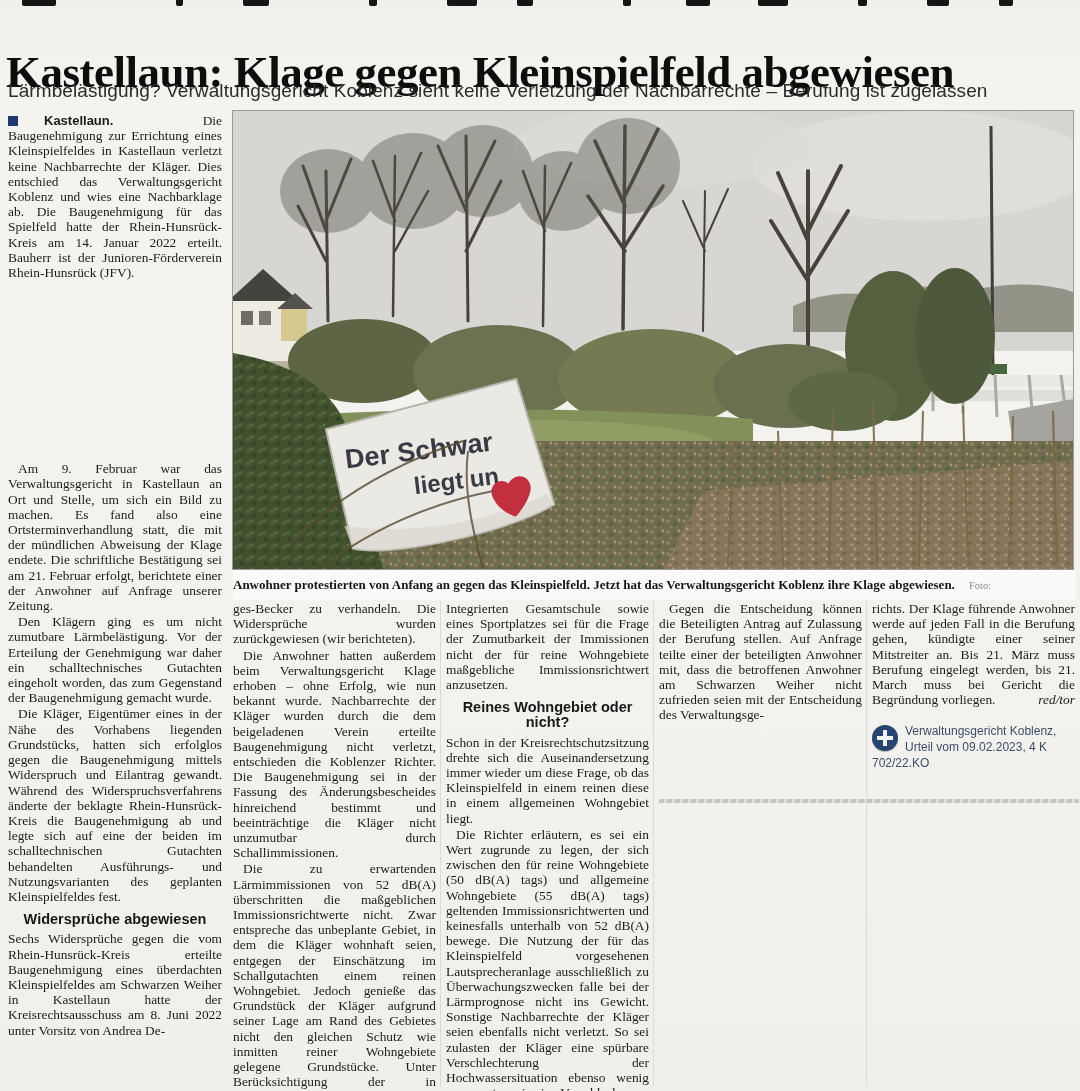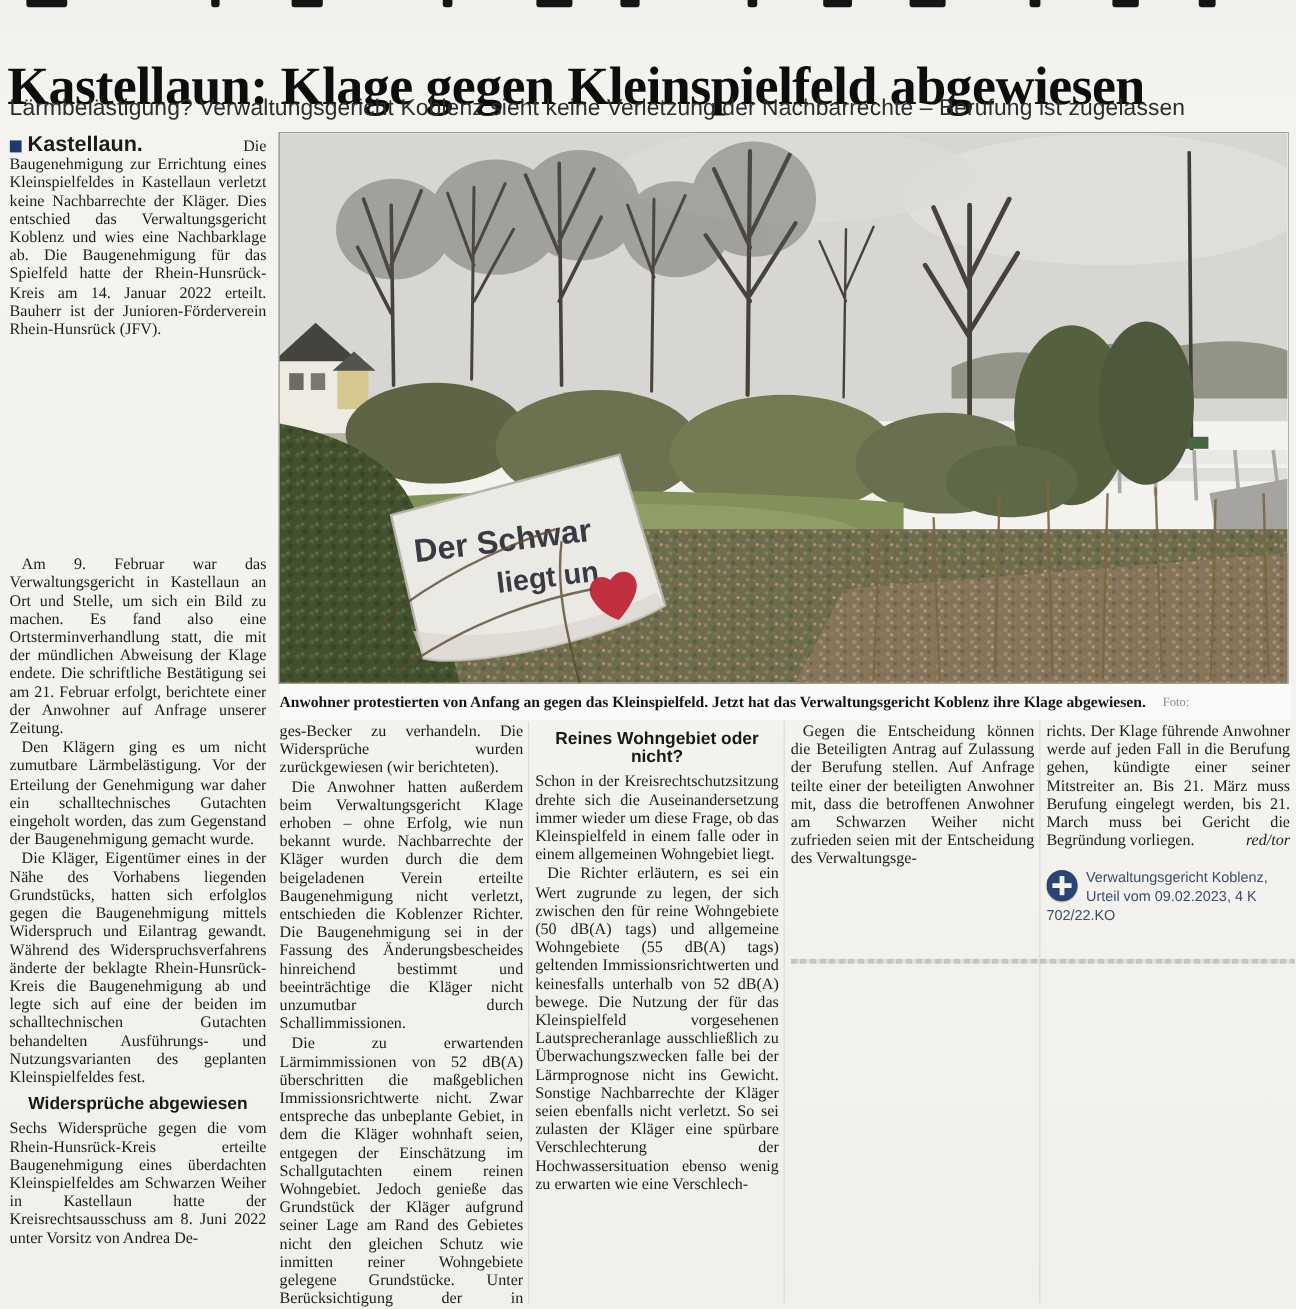--- a/index.html
+++ b/index.html
@@ -30,21 +30,21 @@
     position:absolute;
     font-size:13.4px;line-height:15.2px;text-align:justify;
     overflow:hidden;
     hyphens:auto;-webkit-hyphens:auto;
   }
   .ncol p{margin:0 0 1px 0;}
   .ncol p.ind{text-indent:10px;}
   #col-left{left:8px;top:113px;width:214px;height:978px;}
   #col-left .leadpara{margin-bottom:181px;}
   .marker{display:inline-block;width:10px;height:10px;background:#1f3a6e;margin-right:5px;vertical-align:-1px;}
-  .leadword{font-family:"Liberation Sans",sans-serif;font-weight:700;font-size:18px;}
+  .leadword{font-family:"Liberation Sans",sans-serif;font-weight:700;font-size:13px;margin-left:21px;}
   .colsub{
     font-family:"Liberation Sans",sans-serif;font-weight:700;font-size:14.5px;
     margin:8px 0 4px 0;text-align:center;color:#181817;
   }
   #col-b1{left:233px;top:601px;width:203px;height:490px;}
   #col-b2{left:446px;top:601px;width:203px;height:490px;}
   #col-b3{left:659px;top:601px;width:203px;height:490px;}
   #col-b4{left:872px;top:601px;width:203px;height:490px;}
   .gutterline{position:absolute;top:601px;width:1px;height:485px;background:#dcdad5;}
   .endrule{
@@ -234,22 +234,23 @@
   <div class="gutterline" style="left:653px"></div>
   <div class="gutterline" style="left:866px"></div>
 
   <div class="ncol" id="col-b1">
     <p>ges-Becker zu verhandeln. Die Widersprüche wurden zurückgewiesen (wir berichteten).</p>
     <p class="ind">Die Anwohner hatten außerdem beim Verwaltungsgericht Klage erhoben – ohne Erfolg, wie nun bekannt wurde. Nachbarrechte der Kläger wurden durch die dem beigeladenen Verein erteilte Baugenehmigung nicht verletzt, entschieden die Koblenzer Richter. Die Baugenehmigung sei in der Fassung des Änderungsbescheides hinreichend bestimmt und beeinträchtige die Kläger nicht unzumutbar durch Schallimmissionen.</p>
     <p class="ind">Die zu erwartenden Lärmimmissionen von 52 dB(A) überschritten die maßgeblichen Immissionsrichtwerte nicht. Zwar entspreche das unbeplante Gebiet, in dem die Kläger wohnhaft seien, entgegen der Einschätzung im Schallgutachten einem reinen Wohngebiet. Jedoch genieße das Grundstück der Kläger aufgrund seiner Lage am Rand des Gebietes nicht den gleichen Schutz wie inmitten reiner Wohngebiete gelegene Grundstücke. Unter Berücksichtigung der in unmittelbarer Nähe bereits vorhandenen Anlagen in Form eines Hallenbades, einer</p>
   </div>
 
   <div class="ncol" id="col-b2">
+    <p>Integrierten Gesamtschule sowie eines Sportplatzes sei für die Frage der Zumutbarkeit der Immissionen nicht der für reine Wohngebiete maßgebliche Immissionsrichtwert anzusetzen.</p>
     <div class="colsub">Reines Wohngebiet oder nicht?</div>
-    <p>Schon in der Kreisrechtschutzsitzung drehte sich die Auseinandersetzung immer wieder um diese Frage, ob das Kleinspielfeld in einem falle oder in einem allgemeinen Wohngebiet liegt.</p>
+    <p>Schon in der Kreisrechtschutzsitzung drehte sich die Auseinandersetzung immer wieder um diese Frage, ob das Kleinspielfeld in einem reinen diese in einem allgemeinen Wohngebiet liegt.</p>
     <p class="ind">Die Richter erläutern, es sei ein Wert zugrunde zu legen, der sich zwischen den für reine Wohngebiete (50 dB(A) tags) und allgemeine Wohngebiete (55 dB(A) tags) geltenden Immissionsrichtwerten und keinesfalls unterhalb von 52 dB(A) bewege. Die Nutzung der für das Kleinspielfeld vorgesehenen Lautsprecheranlage ausschließlich zu Überwachungszwecken falle bei der Lärmprognose nicht ins Gewicht. Sonstige Nachbarrechte der Kläger seien ebenfalls nicht verletzt. So sei zulasten der Kläger eine spürbare Verschlechterung der Hochwassersituation ebenso wenig zu erwarten wie eine Verschlech-</p>
   </div>
 
   <div class="ncol" id="col-b3">
     <p class="ind">Gegen die Entscheidung können die Beteiligten Antrag auf Zulassung der Berufung stellen. Auf Anfrage teilte einer der beteiligten Anwohner mit, dass die betroffenen Anwohner am Schwarzen Weiher nicht zufrieden seien mit der Entscheidung des Verwaltungsge-</p>
   </div>
 
   <div class="ncol" id="col-b4">
     <p class="lastpara"><span>richts. Der Klage führende Anwohner werde auf jeden Fall in die Berufung gehen, kündigte einer seiner Mitstreiter an. Bis 21. März muss Berufung eingelegt werden, bis 21. March muss bei Gericht die Begründung vorliegen.</span><span class="authortag">red/tor</span></p>
     <div class="citation">

